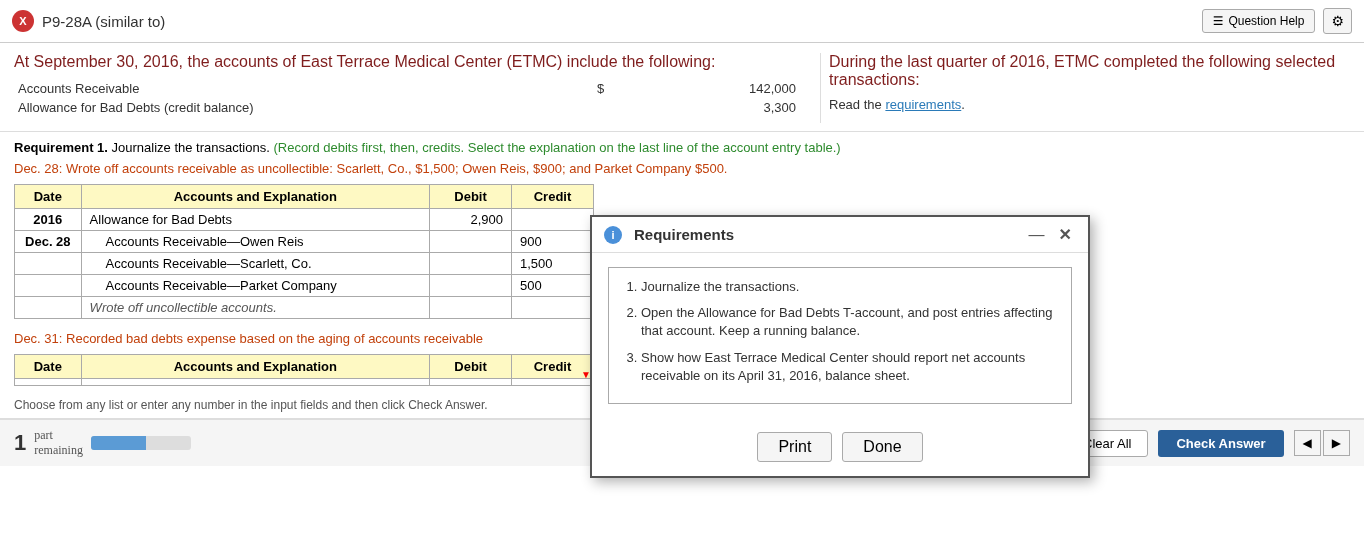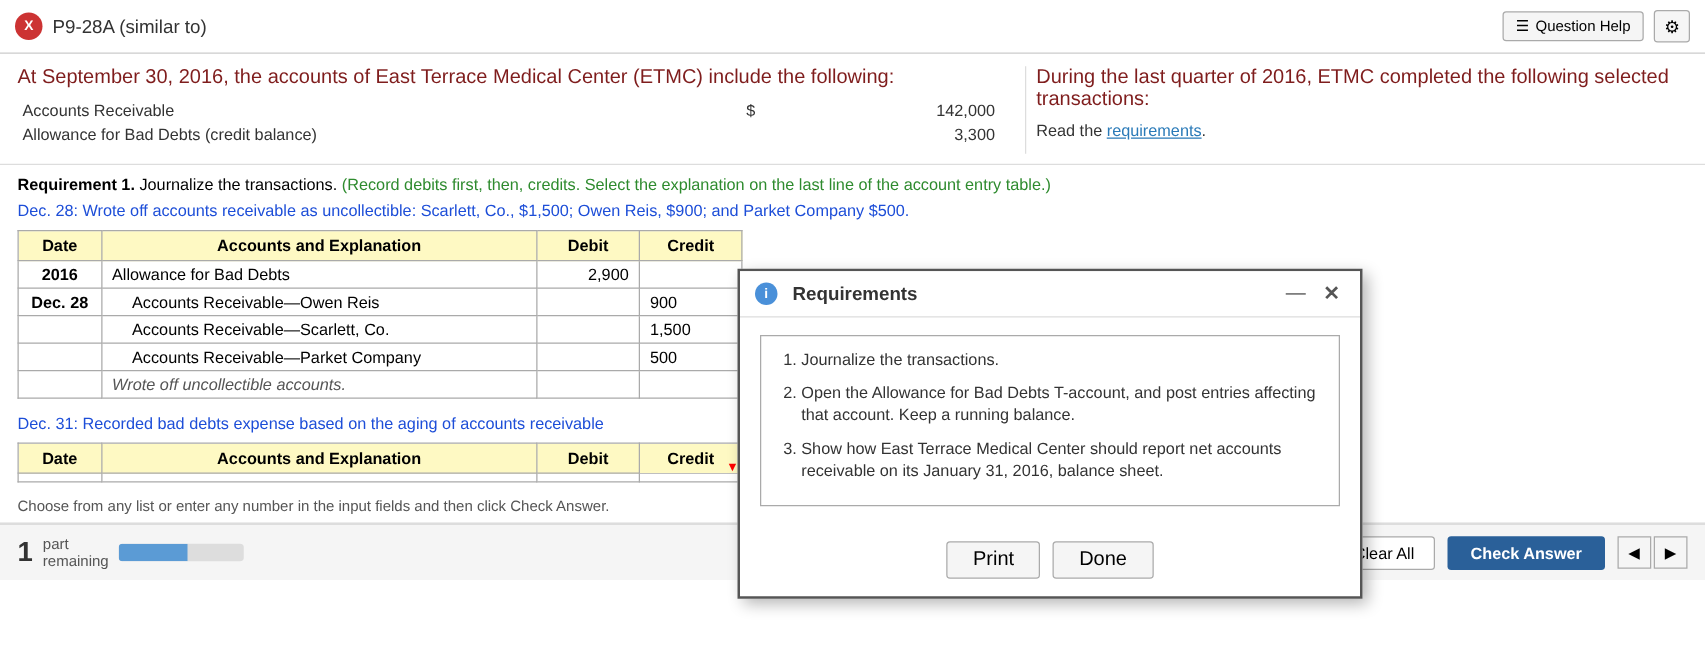--- a/index.html
+++ b/index.html
@@ -21,21 +21,21 @@
     .account-table { width: 100%; border-collapse: collapse; margin-bottom: 6px; }
     .account-table td { padding: 2px 4px; font-size: 13px; color: #333; }
     .account-table .amount-col { text-align: right; min-width: 80px; }
     .account-table .dollar-col { text-align: center; width: 20px; }
 
     .info-icon { display: inline-flex; align-items: center; justify-content: center; width: 18px; height: 18px; background: #4a90d9; border-radius: 50%; color: white; font-size: 11px; font-weight: bold; margin-right: 4px; }
     .click-link { color: #2a7ab8; cursor: pointer; font-size: 13px; }
     .requirements-link { color: #2a7ab8; cursor: pointer; text-decoration: underline; font-size: 13px; }
     .read-text { font-size: 13px; color: #333; margin-top: 6px; }
     .green-text { color: #2e8b2e; }
-    .transaction-desc { font-size: 13px; color: #1d4ed8; margin-bottom: 8px; }
+    .transaction-desc { font-size: 13px; color: #c2410c; margin-bottom: 8px; }
     .journal-table { width: 580px; border-collapse: collapse; margin-bottom: 12px; font-size: 13px; }
     .journal-table th { background: #fef9c3; border: 1px solid #aaa; padding: 4px 8px; text-align: center; font-weight: bold; }
     .journal-table td { border: 1px solid #aaa; padding: 3px 8px; }
     .journal-table td.date-col { width: 65px; text-align: center; font-weight: bold; }
     .journal-table td.account-col { width: 340px; }
     .journal-table td.debit-col { width: 80px; text-align: right; }
     .journal-table td.credit-col { width: 80px; text-align: left; }
     .journal-table td.italic-text { font-style: italic; color: #555; }
     .indent-1 { padding-left: 24px !important; }
 
@@ -202,21 +202,21 @@
           </tr>
         </tbody>
       </table>
 
       <p style="font-size:12px; color:#555; margin-top:4px;">Choose from any list or enter any number in the input fields and then click Check Answer.</p>
     </div>
 
     <div class="bottom-bar">
       <div class="part-row">
         <span class="part-number">1</span>
-        <div style="display:flex; flex-direction:column; font-size:12px; color:#555;">
+        <div style="display:flex; flex-direction:column; font-size:12px; color:#555;font-family:Liberation Serif, serif;">
           <span>part</span>
           <span>remaining</span>
         </div>
         <div class="progress-bar-container">
           <div class="progress-bar-fill"></div>
         </div>
       </div>
       <div style="display:flex; align-items:center; gap:10px;">
         <div class="help-circle">?</div>
         <button class="clear-all-btn">Clear All</button>
@@ -240,21 +240,21 @@
         <div class="modal-controls">
           <span class="modal-min">—</span>
           <span class="modal-close">✕</span>
         </div>
       </div>
       <div class="modal-body">
         <div class="modal-req-box">
           <ol>
             <li>Journalize the transactions.</li>
             <li>Open the Allowance for Bad Debts T-account, and post entries affecting that account. Keep a running balance.</li>
-            <li>Show how East Terrace Medical Center should report net accounts receivable on its January 31, 2016, balance sheet.</li>
+            <li>Show how East Terrace Medical Center should report net accounts receivable on its April 31, 2016, balance sheet.</li>
           </ol>
         </div>
       </div>
       <div class="modal-footer">
         <button class="modal-btn">Print</button>
         <button class="modal-btn">Done</button>
       </div>
     </div>
   </div>
 </div>

